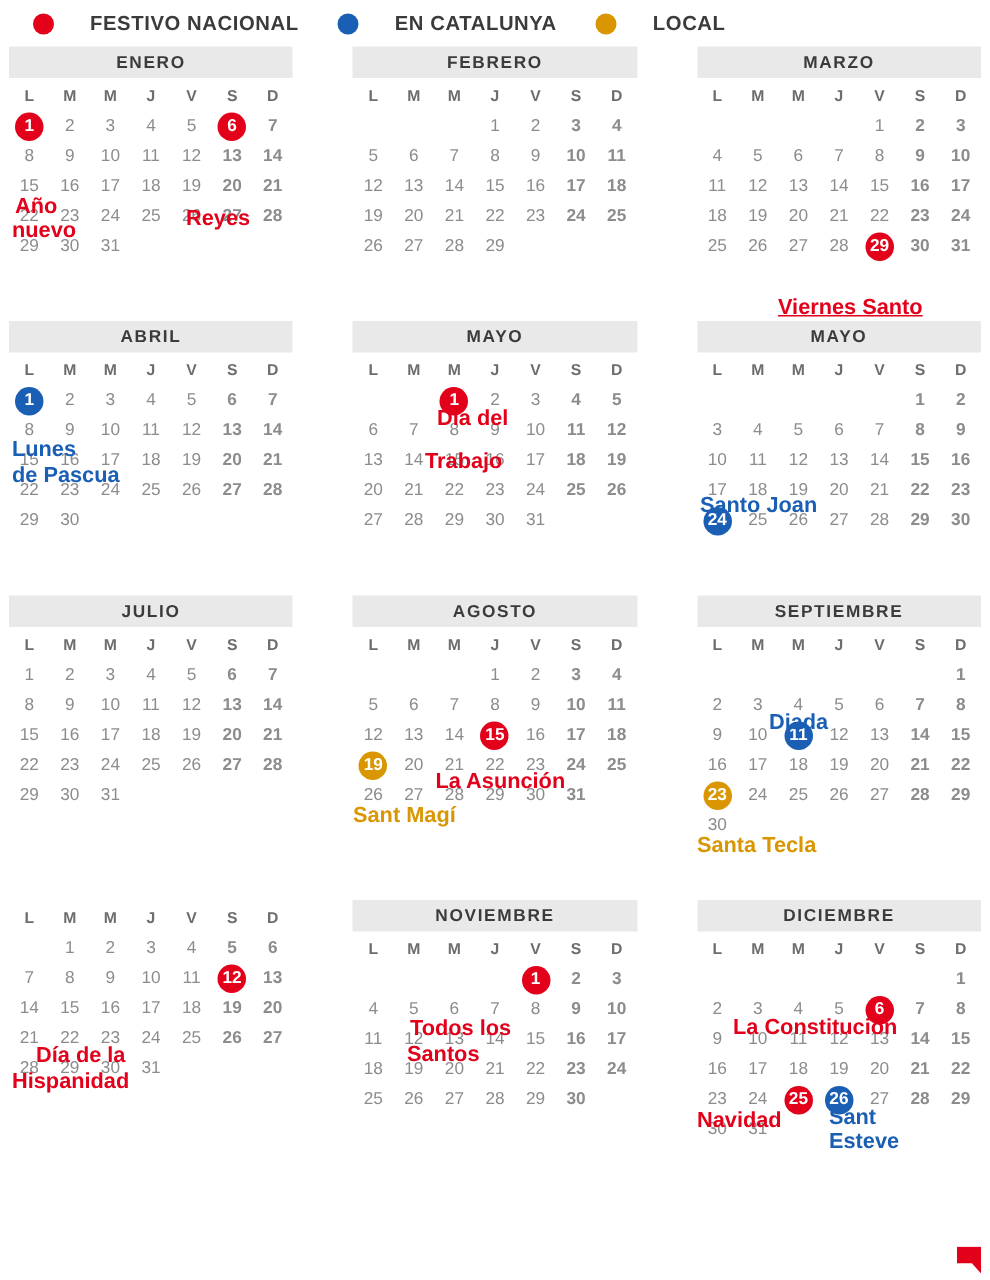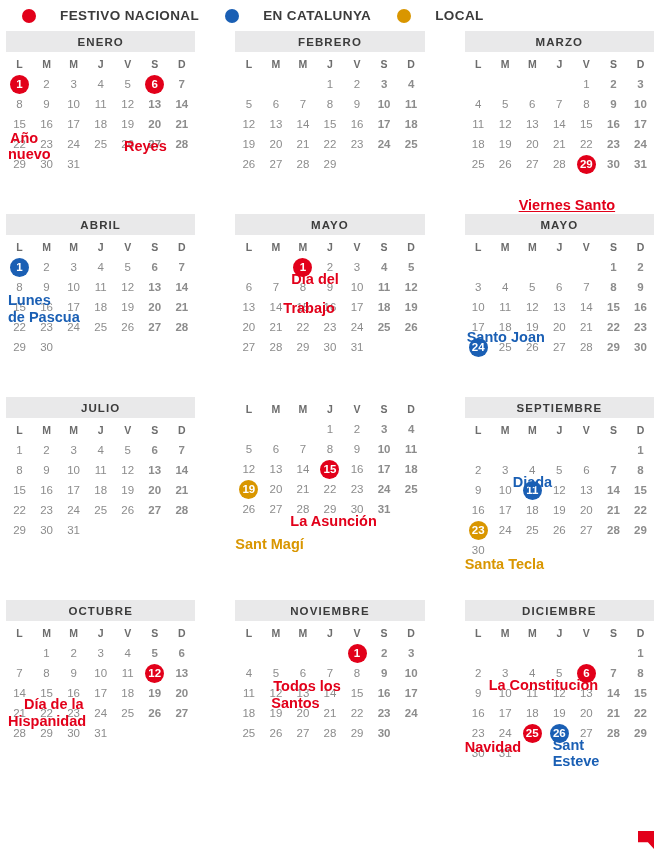--- a/index.html
+++ b/index.html
@@ -549,20 +549,21 @@
             <td>31</td>
             <td></td>
             <td></td>
             <td></td>
             <td></td>
           </tr>
         </tbody>
       </table>
     </div>
     <div class="month">
+      <div class="month-title">AGOSTO</div>
       <table class="cal">
         <thead>
           <tr>
             <th>L</th>
             <th>M</th>
             <th>M</th>
             <th>J</th>
             <th>V</th>
             <th>S</th>
             <th>D</th>
@@ -687,21 +688,20 @@
             <td></td>
             <td></td>
             <td></td>
           </tr>
         </tbody>
       </table>
       <div class="hname n-cat" style="left: 48px; top: 78px;">Diada</div>
       <div class="hname n-loc" style="left: 0px; top: 160px;">Santa Tecla</div>
     </div>
     <div class="month">
-      <div class="month-title">OCTUBRE</div>
       <table class="cal">
         <thead>
           <tr>
             <th>L</th>
             <th>M</th>
             <th>M</th>
             <th>J</th>
             <th>V</th>
             <th>S</th>
             <th>D</th>

